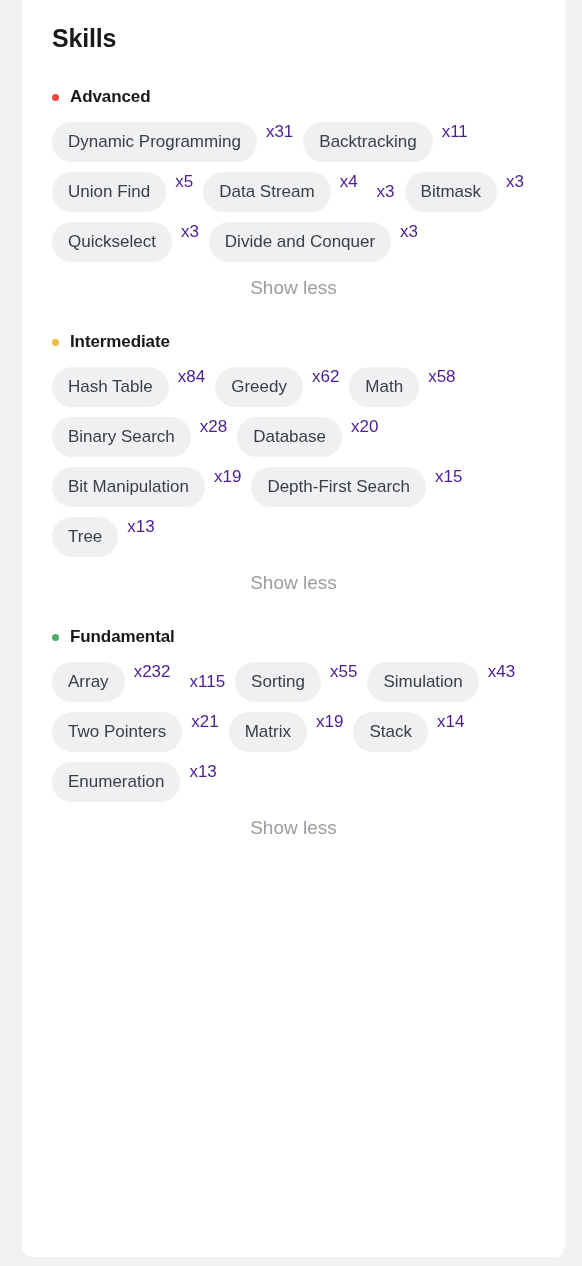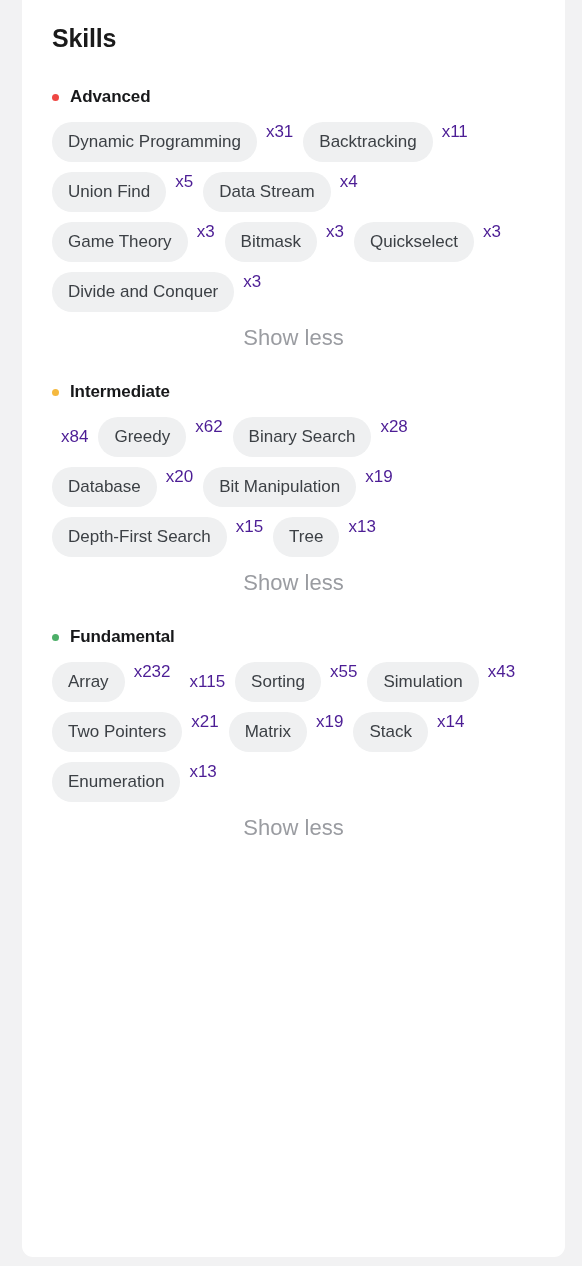--- a/index.html
+++ b/index.html
@@ -108,21 +108,21 @@
 
   .show-less {
     display: block;
     width: 100%;
     text-align: center;
     background: none;
     border: 0;
     padding: 5px 0 0 0;
     margin: 0;
     font-family: "Liberation Sans", sans-serif;
-    font-size: 22px;
+    font-size: 19px;
     color: #9a9ca1;
     cursor: pointer;
     line-height: 22px;
   }
 </style>
 </head>
 <body>
 
 <div class="page">
   <div class="skills-card">
@@ -150,21 +150,20 @@
     <span class="tag-pill">Union Find</span>
     <span class="tag-count">x5</span>
   </div>
 
   <div class="tag-item">
     <span class="tag-pill">Data Stream</span>
     <span class="tag-count">x4</span>
   </div>
 
   <div class="tag-item">
-    <span class="tag-pill">Game Theory</span>
     <span class="tag-count">x3</span>
   </div>
 
   <div class="tag-item">
     <span class="tag-pill">Bitmask</span>
     <span class="tag-count">x3</span>
   </div>
 
   <div class="tag-item">
     <span class="tag-pill">Quickselect</span>
@@ -179,28 +178,33 @@
     <button class="show-less">Show less</button>
   </div>
 
   <div class="section">
     <div class="section-header">
       <span class="section-dot" style="background: rgb(245, 185, 63);"></span>
       <span class="section-name">Intermediate</span>
     </div>
     <div class="tag-list">
   <div class="tag-item">
+    <span class="tag-pill">Hash Table</span>
     <span class="tag-count">x84</span>
   </div>
 
   <div class="tag-item">
     <span class="tag-pill">Greedy</span>
     <span class="tag-count">x62</span>
   </div>
 
+  <div class="tag-item">
+    <span class="tag-pill">Math</span>
+    <span class="tag-count">x58</span>
+  </div>
 
   <div class="tag-item">
     <span class="tag-pill">Binary Search</span>
     <span class="tag-count">x28</span>
   </div>
 
   <div class="tag-item">
     <span class="tag-pill">Database</span>
     <span class="tag-count">x20</span>
   </div>

